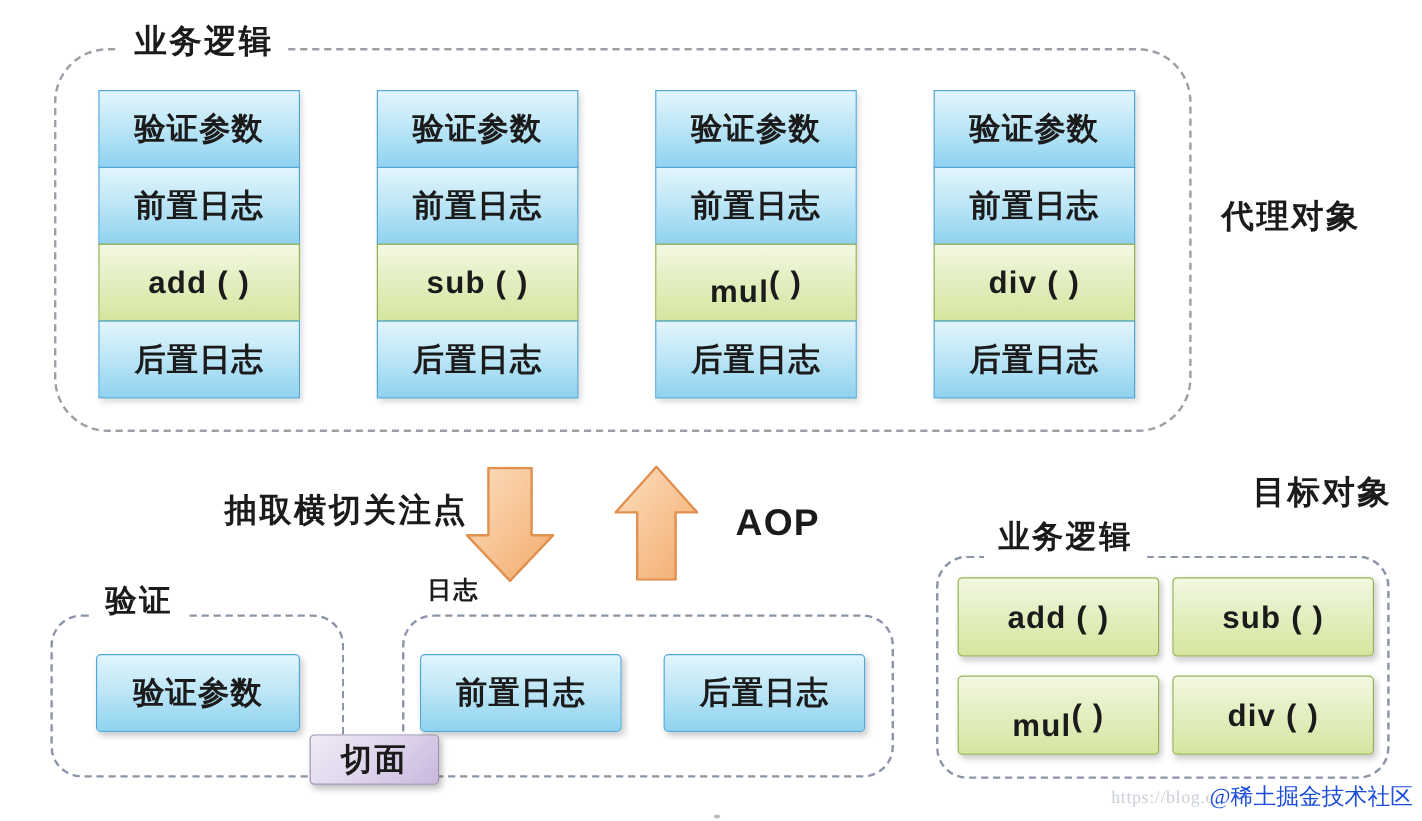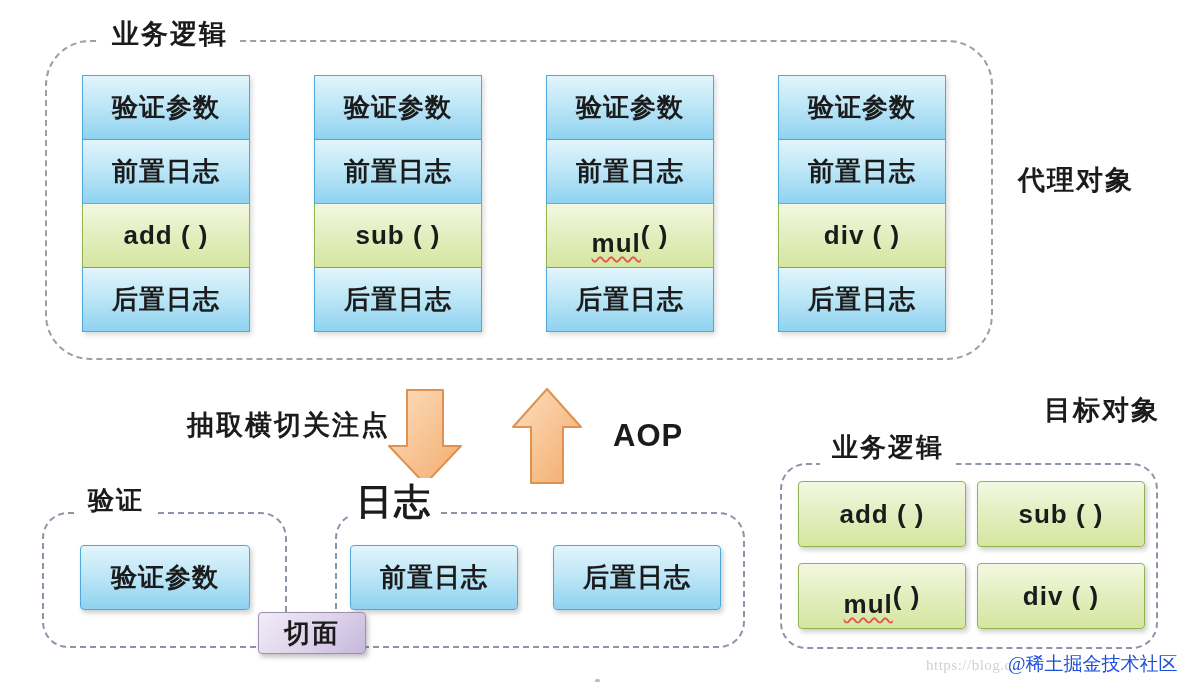--- a/index.html
+++ b/index.html
@@ -92,21 +92,20 @@
   .standalone.blue {
     border: 1px solid #4fa8d8;
     background: linear-gradient(to bottom, #e2f5fc 0%, #bfe7f7 45%, #8fd2f0 100%);
   }
   .standalone.green {
     border: 1px solid #94b251;
     background: linear-gradient(to bottom, #f3f8e2 0%, #e4efc2 45%, #d5e6a0 100%);
   }
 
   .wavy {
-    text-decoration: underline;
     text-decoration-style: wavy;
     text-decoration-color: #e2574a;
     text-decoration-thickness: 2px;
     text-underline-offset: 4px;
     margin-top: 16px;
   }
 
   .mid-text {
     position: absolute;
     font-size: 27px;
@@ -236,21 +235,21 @@
     <polygon points="35,1 69,39 51,39 51,95 19,95 19,39 1,39" fill="url(#gradArrowU)" stroke="#e0914f" stroke-width="2" stroke-linejoin="round"></polygon>
   </svg>
 
   <div class="aop-text" style="left:613px; top:418px;">AOP</div>
 
   <div class="dashed-box blue-gray" style="left:42px; top:512px; width:245px; height:136px; border-radius:26px;"></div>
   <div class="box-label" style="left:76px; top:483px; font-size:26px;">验证</div>
   <div class="standalone blue" style="left:80px; top:545px; width:170px;">验证参数</div>
 
   <div class="dashed-box blue-gray" style="left:335px; top:512px; width:410px; height:136px; border-radius:26px;"></div>
-  <div class="box-label" style="left:348px; top:478px; font-size:36px; padding:0 8px;">日志</div>
+  <div class="box-label" style="left:348px; top:478px; font-size:20px; padding:0 8px;">日志</div>
   <div class="standalone blue" style="left:350px; top:545px;">前置日志</div>
   <div class="standalone blue" style="left:553px; top:545px;">后置日志</div>
 
   <div class="badge-aspect">切面</div>
 
   <div class="side-label" style="left:1020px; top:392px;margin-left:24px;">目标对象</div>
   <div class="dashed-box blue-gray" style="left:780px; top:463px; width:378px; height:186px; border-radius:26px;"></div>
   <div class="box-label" style="left:820px; top:430px; font-size:26px;">业务逻辑</div>
 
   <div class="standalone green" style="left:798px; top:481px; height:66px;">add ( )</div>

